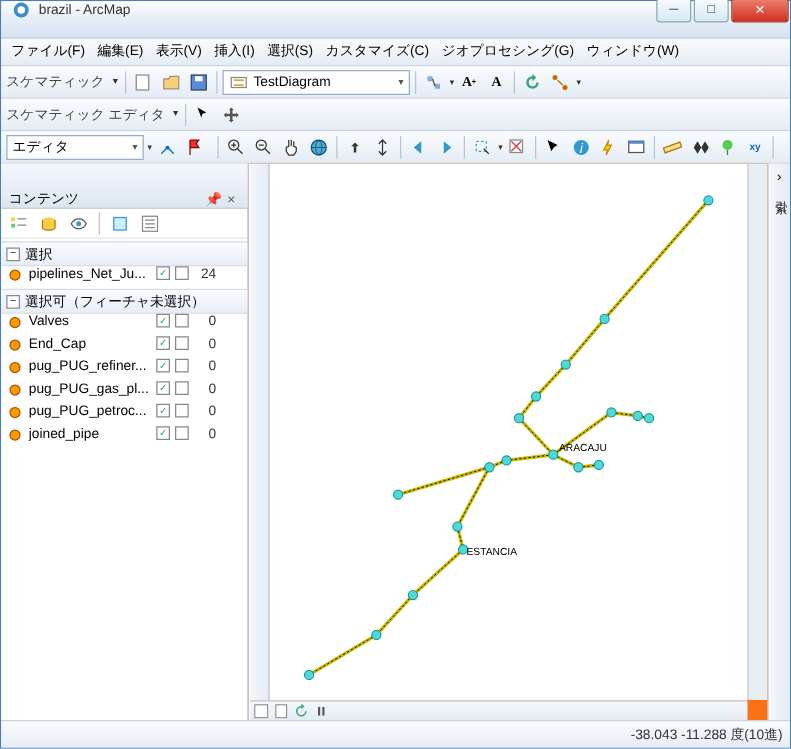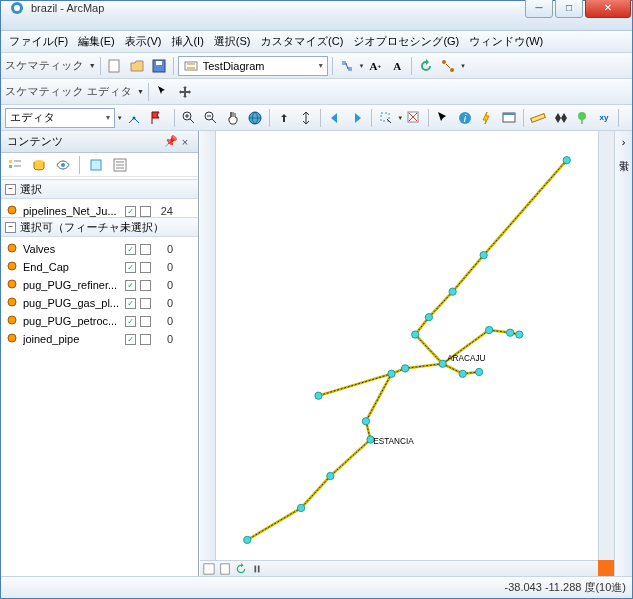--- a/index.html
+++ b/index.html
@@ -4,39 +4,39 @@
 <style>
 *{box-sizing:border-box;margin:0;padding:0;font-family:"Meiryo UI","MS PGothic",sans-serif;font-size:11px}
 body{background:#fff;overflow:hidden}
 .window{width:633px;height:599px;border:1px solid #4a7fb5;background:#f0f0f0;display:flex;flex-direction:column;box-shadow:0 0 8px rgba(0,0,0,.3)}
 .titlebar{height:30px;background:linear-gradient(#fff,#e8f0f8 40%,#d6e4f2);display:flex;align-items:center;padding:0 0 16px 8px;border-bottom:1px solid #b8c8d8}
 .titlebar .appicon{width:16px;height:16px;margin-right:6px;display:inline-block}
 .titlebar .title{flex:1;color:#333}
 .winbtns{display:flex;height:20px;margin-right:1px}
 .winbtn{width:28px;height:20px;border:1px solid #8aa;margin-left:2px;display:flex;align-items:center;justify-content:center;background:linear-gradient(#f8fbfe,#d8e8f4);border-radius:0 0 3px 3px;font-size:10px;color:#334}
 .winbtn.close{width:46px;background:linear-gradient(#f08070,#d03020);color:#fff;border-color:#a03020}
-.menubar{height:22px;display:flex;align-items:center;background:linear-gradient(#fafcfe,#e4ecf4);border-bottom:1px solid #c8d4e0;padding:0 4px;gap:2px}
+.menubar{height:22px;display:flex;align-items:flex-start;background:linear-gradient(#fafcfe,#e4ecf4);border-bottom:1px solid #c8d4e0;padding:0 4px;gap:2px}
 .menuitem{padding:2px 4px;white-space:nowrap}
 .toolbar{height:26px;display:flex;align-items:center;background:linear-gradient(#fafcfe,#e4ecf4);border-bottom:1px solid #c8d4e0;padding:0 4px;gap:2px}
 .tlabel{color:#444;margin-right:2px}
 .tbtn{width:20px;height:20px;display:flex;align-items:center;justify-content:center;border:1px solid transparent}
 .sep{width:1px;height:18px;background:#b8c4d0;margin:0 2px}
 .ddarrow{font-size:7px;color:#333;margin-left:1px}
 .combo{height:20px;border:1px solid #99aacc;background:#fff;display:flex;align-items:center;padding:0 4px;min-width:110px}
 .combo .cbarrow{margin-left:auto;font-size:8px;color:#555}
 .content{flex:1;display:flex;min-height:0}
 .sidebar{width:198px;background:#fff;border-right:1px solid #98a8b8;display:flex;flex-direction:column}
-.sidehdr{height:22px;background:linear-gradient(#f4f8fc,#dce6f0);border-bottom:1px solid #b8c4d0;display:flex;align-items:center;padding:0 6px}
+.sidehdr{height:36px;background:linear-gradient(#f4f8fc,#dce6f0);border-bottom:1px solid #b8c4d0;display:flex;align-items:flex-end;padding:0 6px}
 .sidehdr .sp{flex:1}
 .sidehdr .pin,.sidehdr .x{width:14px;text-align:center;color:#556;cursor:pointer}
 .sideicons{height:24px;display:flex;align-items:center;padding:0 4px;gap:4px;border-bottom:1px solid #e0e6ec}
 .layerlist{flex:1;overflow:auto;padding:2px 0}
 .grp{height:20px;display:flex;align-items:center;padding:0 4px;background:linear-gradient(#f8fbfe,#e8eef6);border-top:1px solid #d4dce6;border-bottom:1px solid #d4dce6}
 .grp .exp{width:11px;height:11px;border:1px solid #889;display:flex;align-items:center;justify-content:center;font-size:8px;line-height:1;margin-right:4px;background:#fff}
-.lyr{height:18px;display:flex;align-items:flex-end;padding:0 4px;gap:4px}
+.lyr{height:18px;display:flex;align-items:flex-start;padding:0 4px;gap:4px}
 .lyr .sym{width:14px;height:14px;display:inline-block}
 .lyr .nm{flex:1;white-space:nowrap;overflow:hidden;text-overflow:ellipsis;max-width:98px}
 .lyr .chk{width:11px;height:11px;border:1px solid #888;background:#fff;display:flex;align-items:center;justify-content:center;font-size:8px;color:#2a5}
 .lyr .sel{width:11px;height:11px;border:1px solid #888;background:#fff}
 .lyr .cnt{width:18px;text-align:right;color:#333}
 .map{flex:1;background:#f97316;position:relative;border-left:1px solid #fff;overflow:hidden}
 .mapruler-v{position:absolute;left:0;top:0;bottom:16px;width:16px;background:linear-gradient(90deg,#f4f8fc,#e4ecf4);border-right:1px solid #c8d4e0}
 .mapruler-h{position:absolute;left:0;right:16px;bottom:0;height:16px;background:linear-gradient(#f4f8fc,#e4ecf4);border-top:1px solid #c8d4e0}
 .mapcanvas{position:absolute;left:16px;top:0;right:16px;bottom:16px;background:#fff}
 .scroll-v{position:absolute;right:0;top:0;bottom:16px;width:16px;background:#e8eef4;border-left:1px solid #c8d4e0}

